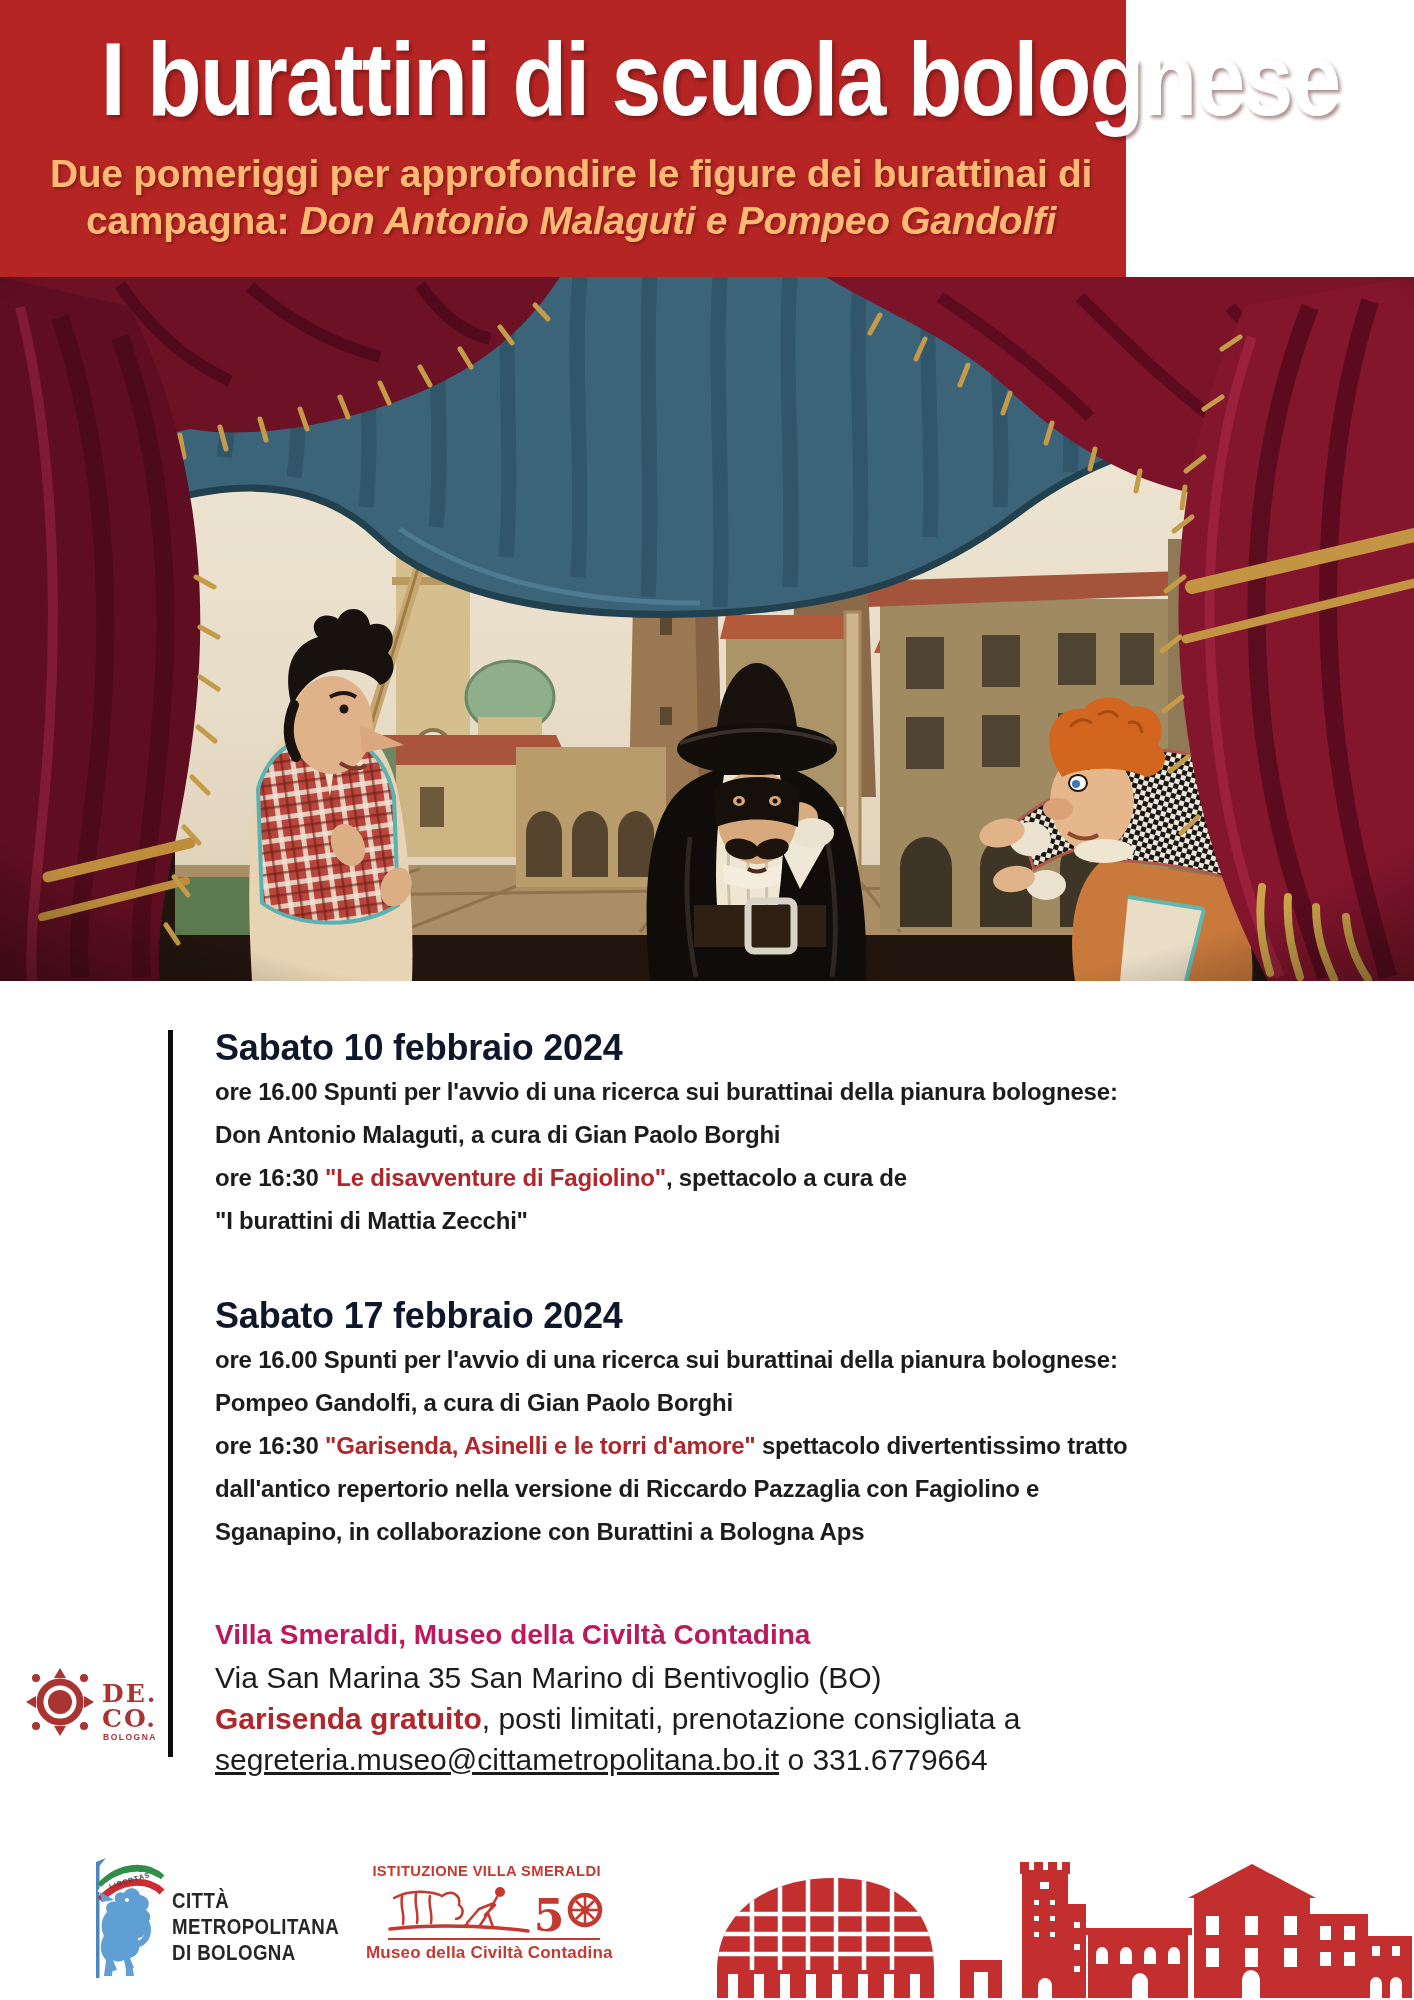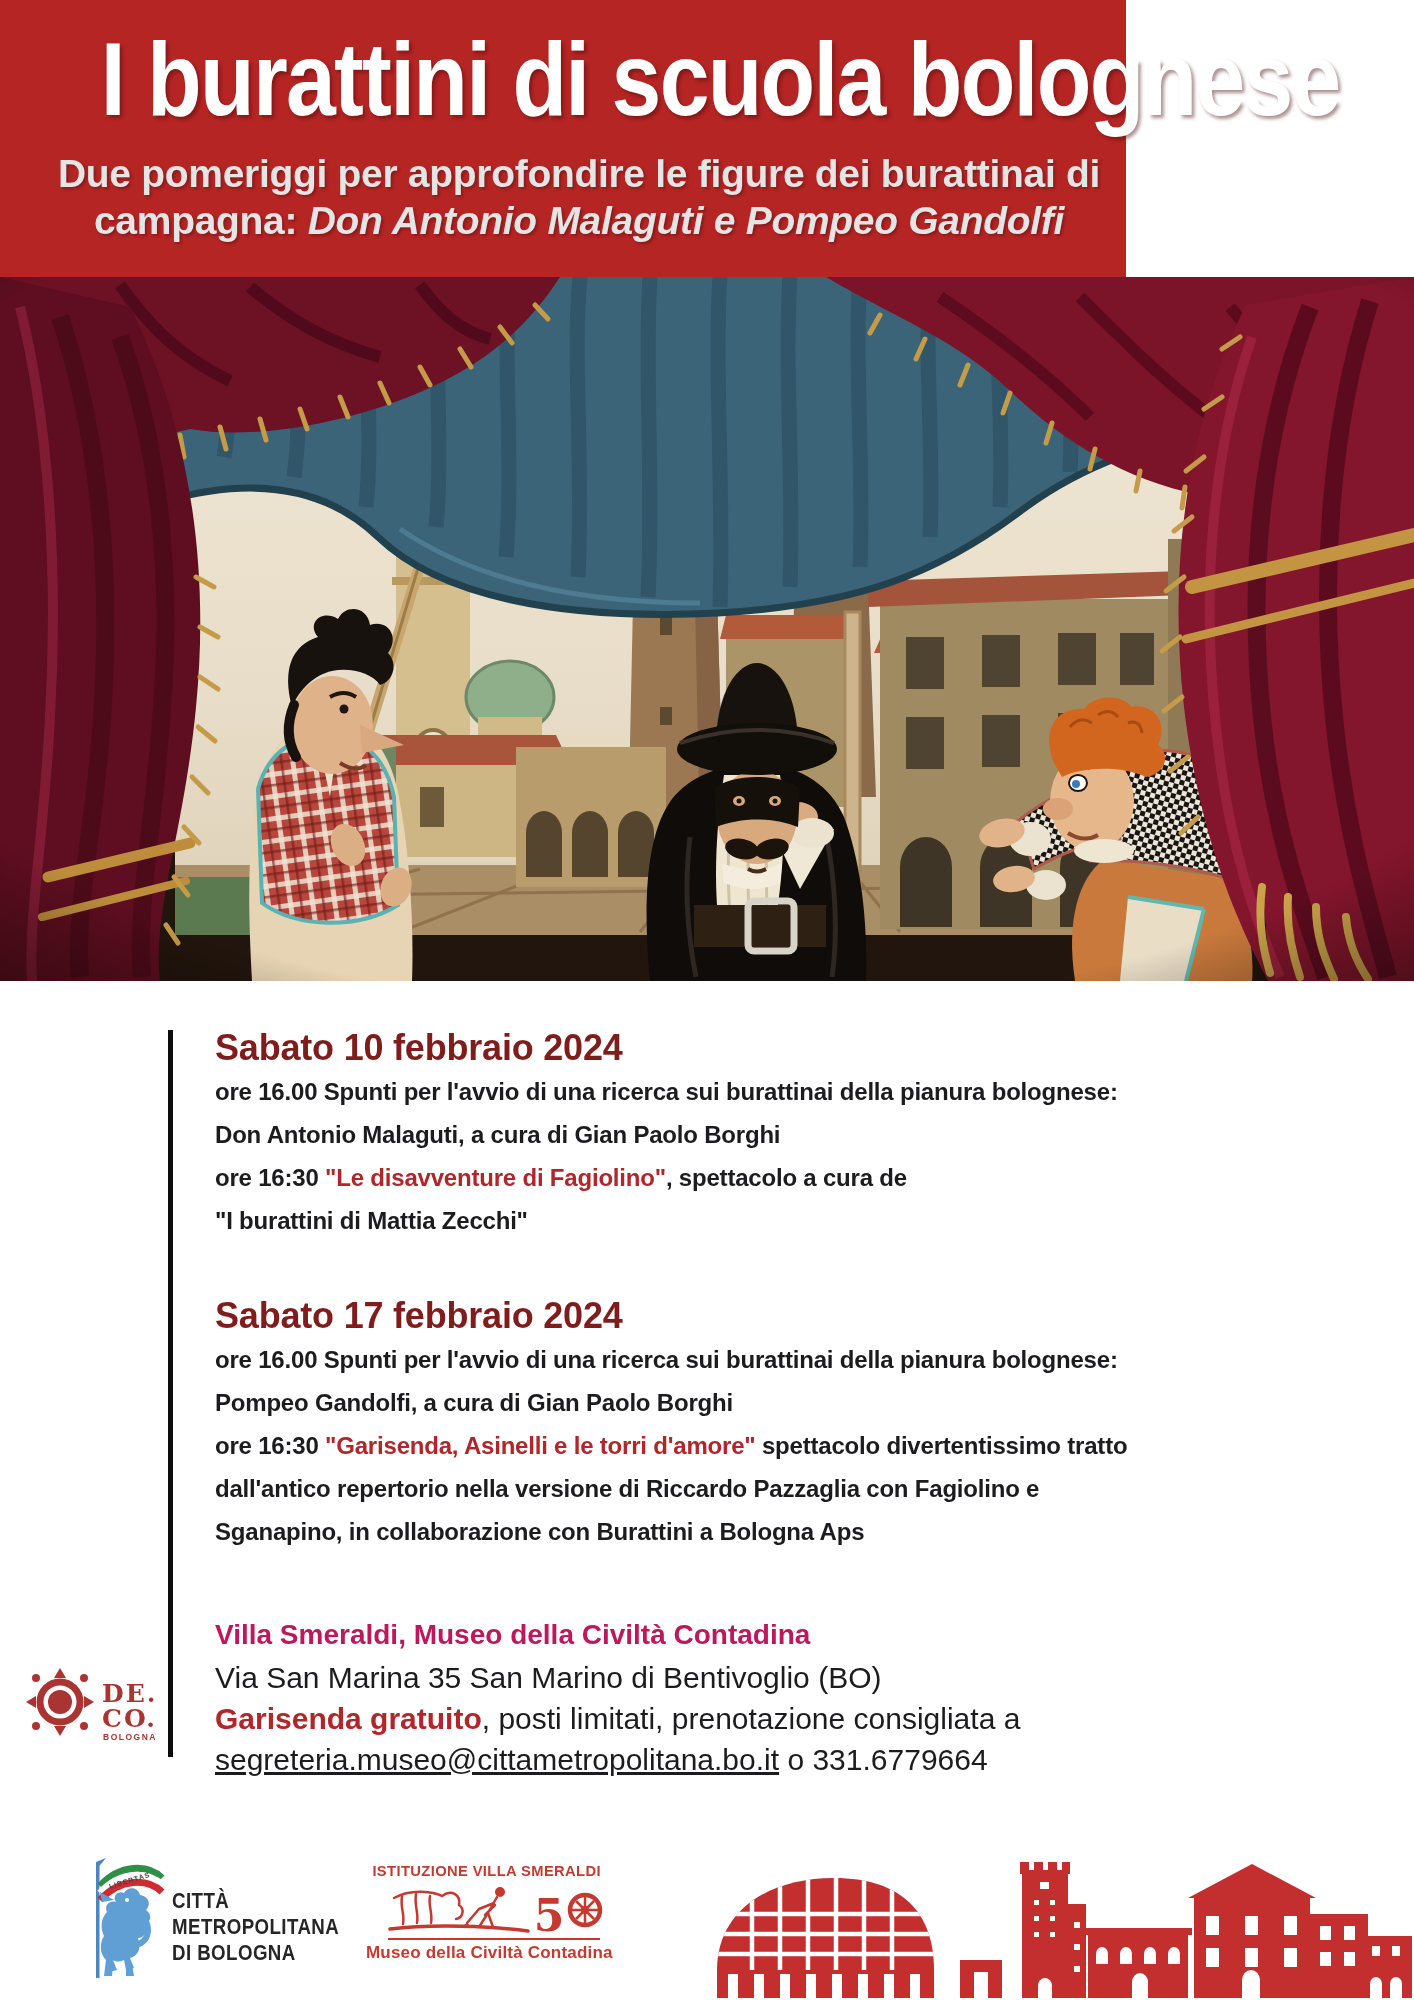--- a/index.html
+++ b/index.html
@@ -11,31 +11,31 @@
   .banner{position:absolute;left:0;top:0;width:1126px;height:277px;background:#b52524;}
   .title{
     position:absolute;top:28px;left:0;width:100%;text-align:center;color:#fff;
     font-weight:700;font-size:104px;line-height:102px;white-space:nowrap;
   }
   .title .squeeze{
     display:inline-block;transform:scaleX(.86);transform-origin:50% 50%;
     letter-spacing:-2px;text-shadow:3px 3px 4px rgba(70,10,10,.45);
   }
   .subtitle{
-    position:absolute;top:150px;left:16px;width:100%;text-align:center;color:#e5e5e5;
+    position:absolute;top:150px;left:8px;width:100%;text-align:center;color:#fdba74;
     font-weight:700;font-size:39px;line-height:47px;
     text-shadow:2px 2px 3px rgba(70,10,10,.4);letter-spacing:-.3px;
   }
   .subtitle .it{font-style:italic;}
   
   .photo{position:absolute;left:0;top:277px;width:1414px;height:704px;display:block;}
   
   .vrule{position:absolute;left:168px;top:1030px;width:5px;height:727px;background:#0d0d0d;}
   .content{position:absolute;left:215px;top:1026px;width:1150px;color:#1c1c1e;}
-  .sec-heading{font-size:36px;font-weight:700;color:#7f1d1d;line-height:44px;margin:0;letter-spacing:-.2px;}
+  .sec-heading{font-size:36px;font-weight:700;color:#0f172a;line-height:44px;margin:0;letter-spacing:-.2px;}
   .line{font-size:24px;font-weight:700;line-height:43px;margin:0;letter-spacing:-.2px;white-space:nowrap;}
   .line .red{color:#b0262a;}
   .sec2{margin-top:52px;}
   .venue{margin-top:60px;}
   .venue-name{font-size:28px;font-weight:700;color:#be185d;line-height:44px;margin:0;}
   .venue-line{font-size:30px;font-weight:400;line-height:41px;margin:0;white-space:nowrap;}
   .venue-line .bold-red{font-weight:700;color:#b0262a;}
   .email{text-decoration:underline;color:#1c1c1e;cursor:pointer;}
   
   .deco{position:absolute;left:20px;top:1660px;}

